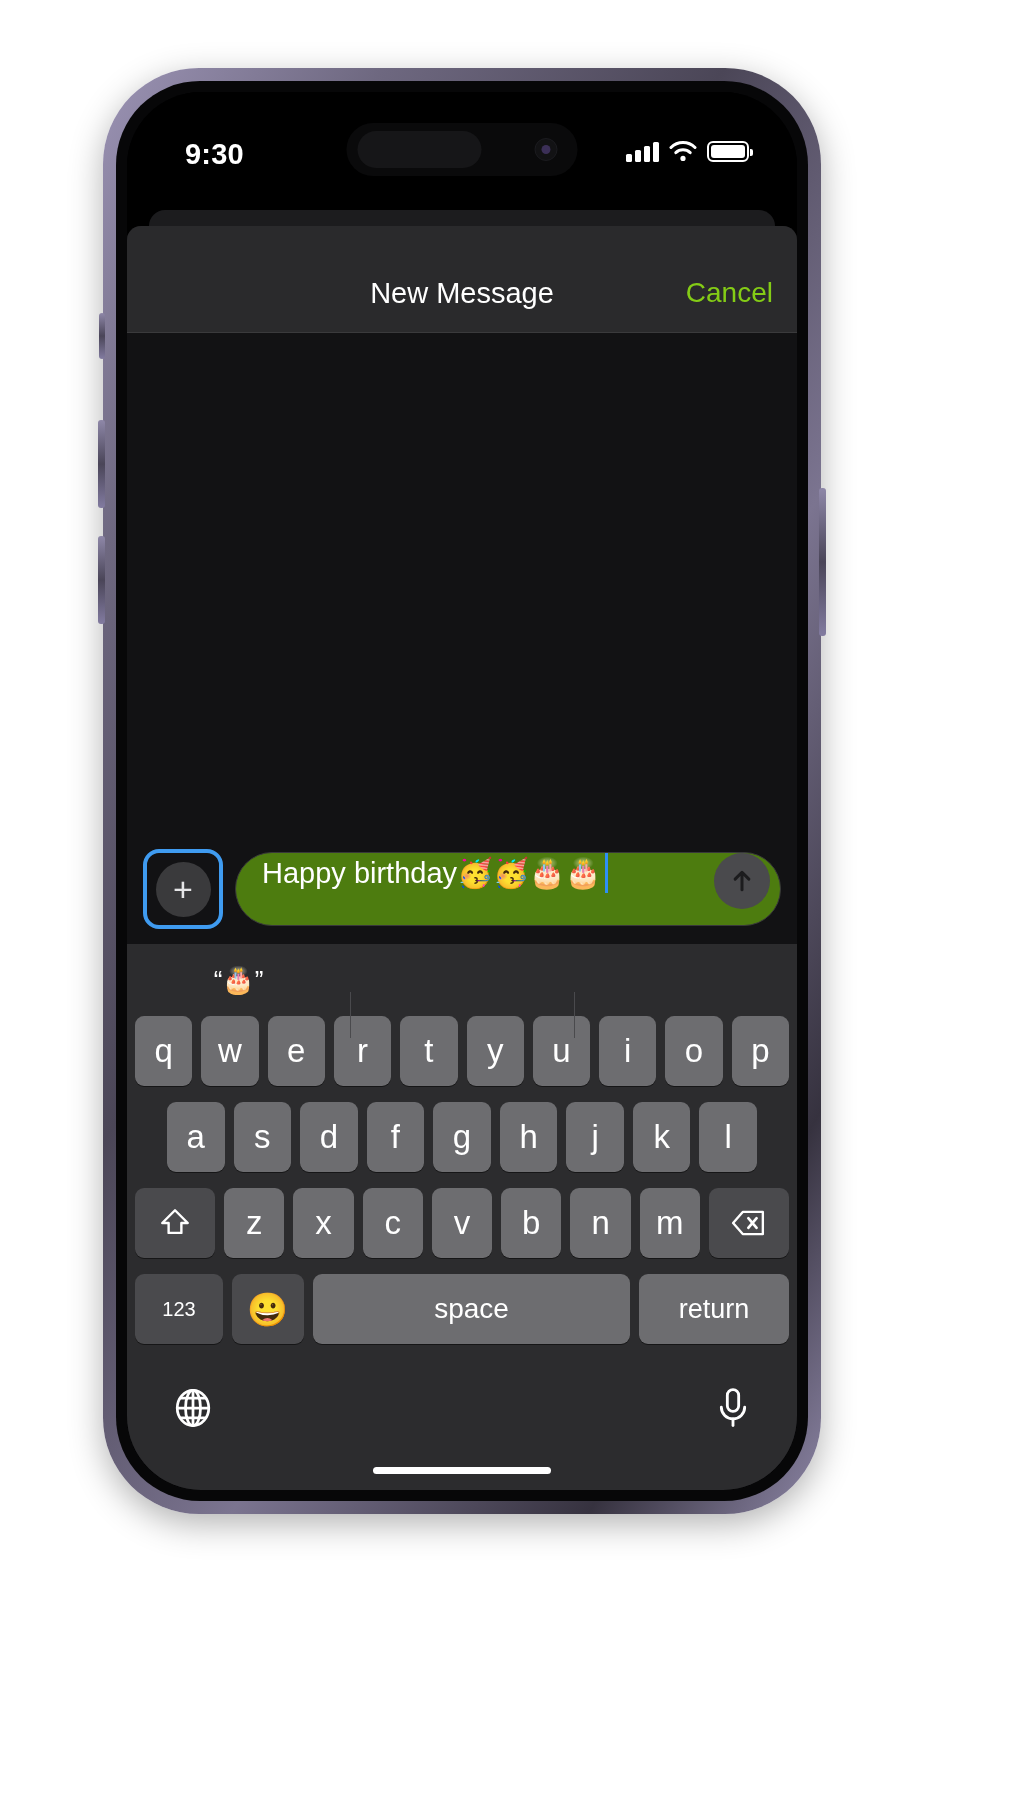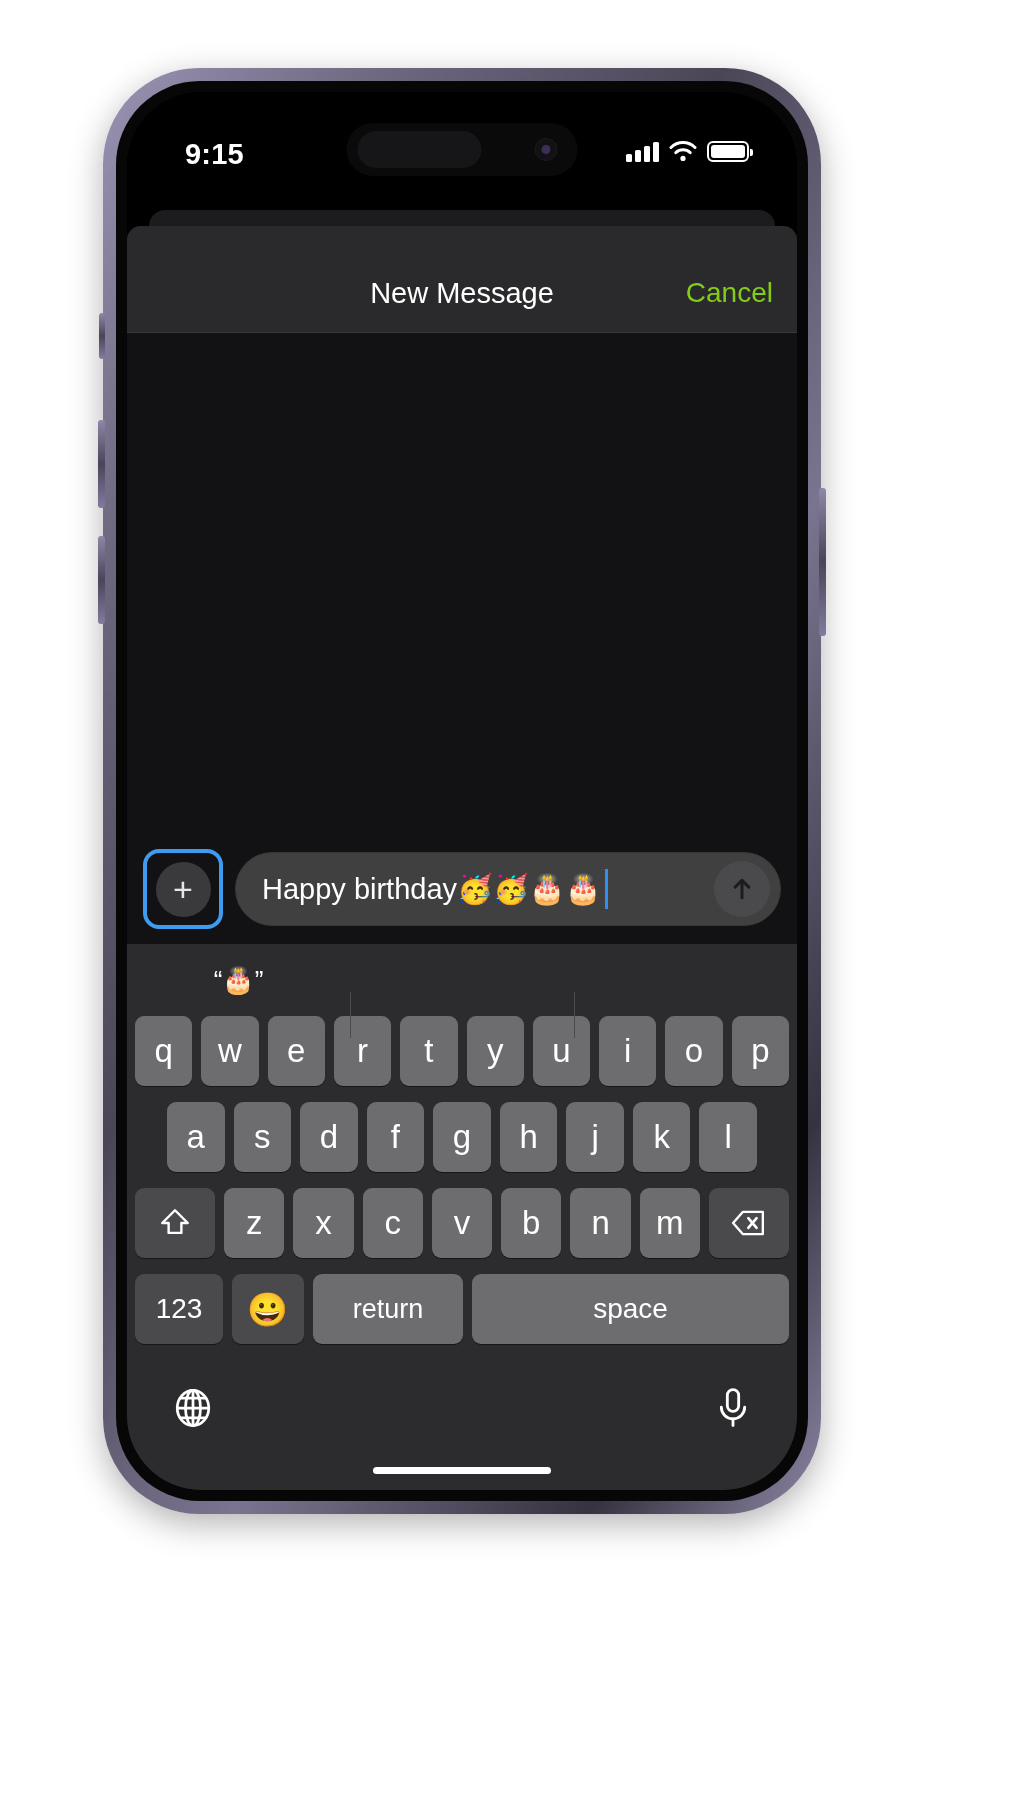--- a/index.html
+++ b/index.html
@@ -260,23 +260,23 @@
     color: #e6e6e8;
     font-size: 34px;
     line-height: 1;
     font-weight: 300;
   }
   #input-pill {
     flex: 1 1 auto;
     height: 74px;
     border-radius: 37px;
     border: 1.5px solid #38383a;
-    background: #404040;
-    display: flex;
-    align-items: center;
+    background: #4d7c0f;
+    display: flex;
+    align-items: flex-start;
     padding: 0 10px 0 26px;
     position: relative;
   }
   #message-text {
     flex: 1 1 auto;
     color: #ffffff;
     font-size: 29px;
     white-space: nowrap;
     overflow: hidden;
     display: flex;
@@ -348,21 +348,21 @@
     display: flex;
     align-items: center;
     justify-content: center;
     box-shadow: 0 1px 0 rgba(0,0,0,0.5);
   }
   .key.dark { background: #4a4a4d; }
   #row-2 { padding: 0 40px; }
   #row-3 { padding: 0 8px; }
   .key.wide { flex: 0 0 80px; min-width: 80px; }
   .key.space { flex: 4 1 0; font-size: 28px; }
-  .key.fn { flex: 0 0 88px; min-width: 88px; font-size: 28px; }
+  .key.fn { flex: 0 0 88px; min-width: 88px; font-size: 20px; }
   .key.ret { flex: 0 0 150px; min-width: 150px; font-size: 27px; }
   .key.emojikey { flex: 0 0 72px; min-width: 72px; font-size: 33px; }
 
   #kb-bottom-row {
     display: flex;
     align-items: center;
     justify-content: space-between;
     padding: 0 44px;
     height: 96px;
   }
@@ -479,22 +479,22 @@
                   <svg width="36" height="30" viewBox="0 0 26 20">
                     <path d="M8.5 2 L23 2 L23 18 L8.5 18 L1.5 10 Z" stroke="#ffffff" stroke-width="1.7" fill="none" stroke-linejoin="round"></path>
                     <path d="M12.5 6.5 L18.5 13.5 M18.5 6.5 L12.5 13.5" stroke="#ffffff" stroke-width="1.9" stroke-linecap="round"></path>
                   </svg>
                 </div>
               </div>
 
               <div class="kb-row" id="row-4">
                 <div class="key dark fn">123</div>
                 <div class="key dark emojikey">😀</div>
+                <div class="key space">space</div>
                 <div class="key ret">return</div>
-                <div class="key space">space</div>
               </div>
 
               <div id="kb-bottom-row">
                 <div class="kb-corner-icon">
                   <svg width="44" height="44" viewBox="0 0 24 24">
                     <ellipse cx="12" cy="12" rx="8.6" ry="9.6" stroke="#ffffff" stroke-width="1.5" fill="none"></ellipse>
                     <ellipse cx="12" cy="12" rx="4.1" ry="9.6" stroke="#ffffff" stroke-width="1.5" fill="none"></ellipse>
                     <line x1="3.4" y1="12" x2="20.6" y2="12" stroke="#ffffff" stroke-width="1.5"></line>
                     <line x1="4.8" y1="6.6" x2="19.2" y2="6.6" stroke="#ffffff" stroke-width="1.5"></line>
                     <line x1="4.8" y1="17.4" x2="19.2" y2="17.4" stroke="#ffffff" stroke-width="1.5"></line>
@@ -510,21 +510,21 @@
                 </div>
               </div>
 
               <div id="home-indicator"></div>
             </div>
 
           </div>
         </div>
 
         <div id="status-bar">
-          <div id="status-time">9:15</div>
+          <div id="status-time">9:30</div>
 
           <div id="dynamic-island">
             <div id="island-pill"></div>
             <div id="island-camera"></div>
           </div>
 
           <div id="status-right">
             <div class="signal-bars">
               <i></i>
                 <i></i>

